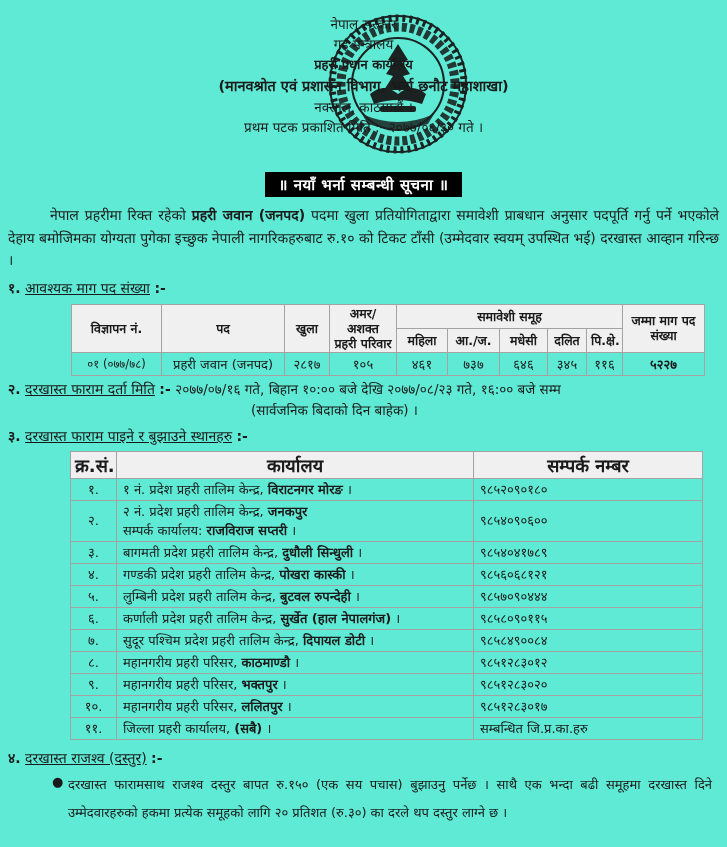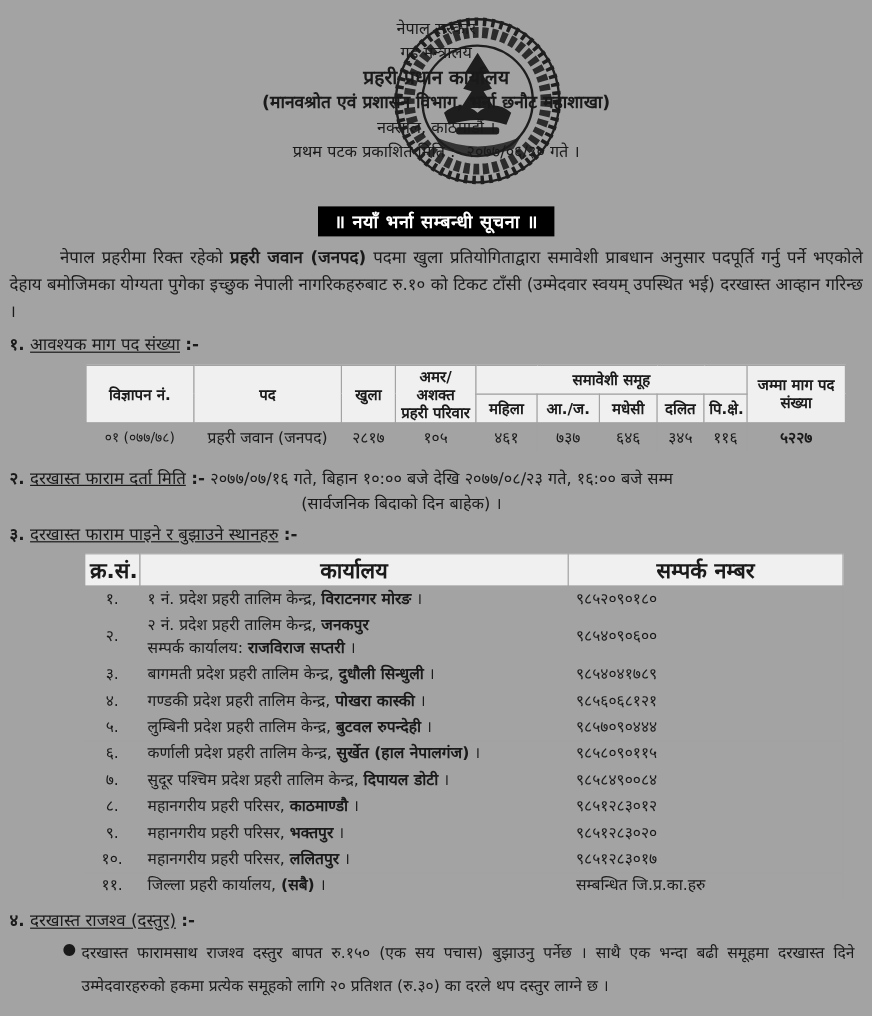--- a/index.html
+++ b/index.html
@@ -1,30 +1,30 @@
 <!DOCTYPE html>
 <html><head>
 <meta charset="utf-8">
 <style>
   * { margin:0; padding:0; box-sizing:border-box; }
   html,body { background:#888; }
   .page {
     position:relative;
     width:727px; height:847px;
     margin:0 auto;
-    background:#a3a3a3;
+    background:#5eead4;
     overflow:hidden;
     font-family:"DejaVu Sans", sans-serif;
     color:#1a1a1a;
     padding:14px 8px 0 8px;
   }
   
   .hdr { text-align:center; position:relative; z-index:1; }
   .hdr-line { font-size:13.5px; line-height:20px; }
-  .hdr-line.b1 { font-weight:bold; font-size:16px; line-height:22px; }
+  .hdr-line.b1 { font-weight:bold; font-size:13px; line-height:22px; }
   .hdr-line.b2 { font-weight:bold; font-size:14.5px; line-height:21px; }
   .banner-wrap { text-align:center; margin-top:3px; position:relative; z-index:2; }
   .banner {
     display:inline-block;
     background:#000; color:#fff;
     font-weight:bold; font-size:15px;
     padding:2px 14px 3px 14px;
     letter-spacing:.5px;
     margin-top:32px;
   }
@@ -146,21 +146,21 @@
       <td>४६१</td>
       <td>७३७</td>
       <td>६४६</td>
       <td>३४५</td>
       <td>११६</td>
       <td class="total-val">५२२७</td>
     </tr>
   </tbody>
     </table>
 
-  <div class="sect" style="margin-top:13px;">
+  <div class="sect" style="margin-top:3px;">
     <span class="h-num">२.</span>
     <span class="h-title">दरखास्त फाराम दर्ता मिति</span>
     <span class="h-colon">:-</span>
     <span class="after" style="font-size:13.5px;">२०७७/०७/१६ गते, बिहान १०:०० बजे देखि २०७७/०८/२३ गते, १६:०० बजे सम्म</span>
   </div>
   <div class="sub-center">(सार्वजनिक बिदाको दिन बाहेक) ।</div>
 
   <div class="sect">
     <span class="h-num">३.</span>
     <span class="h-title">दरखास्त फाराम पाइने र बुझाउने स्थानहरु</span>

